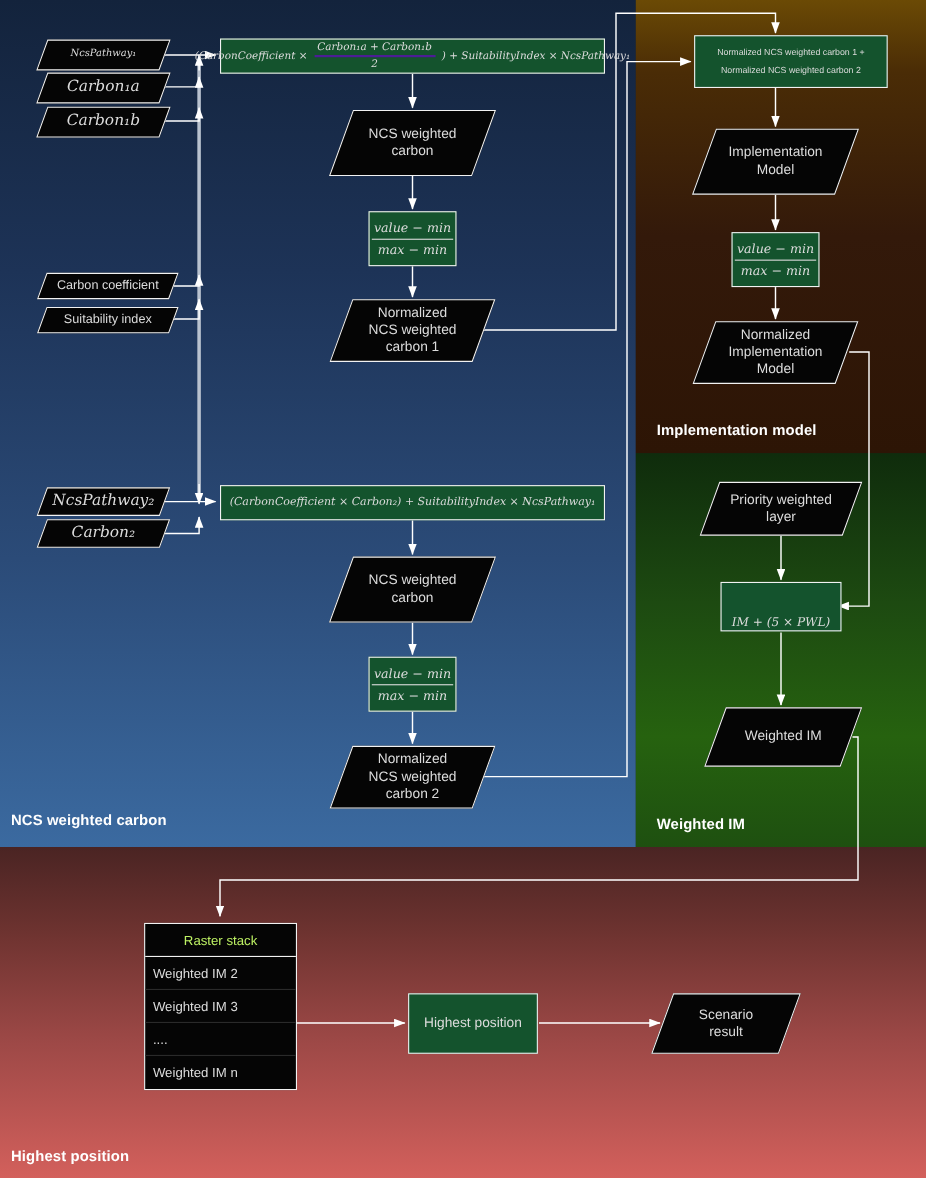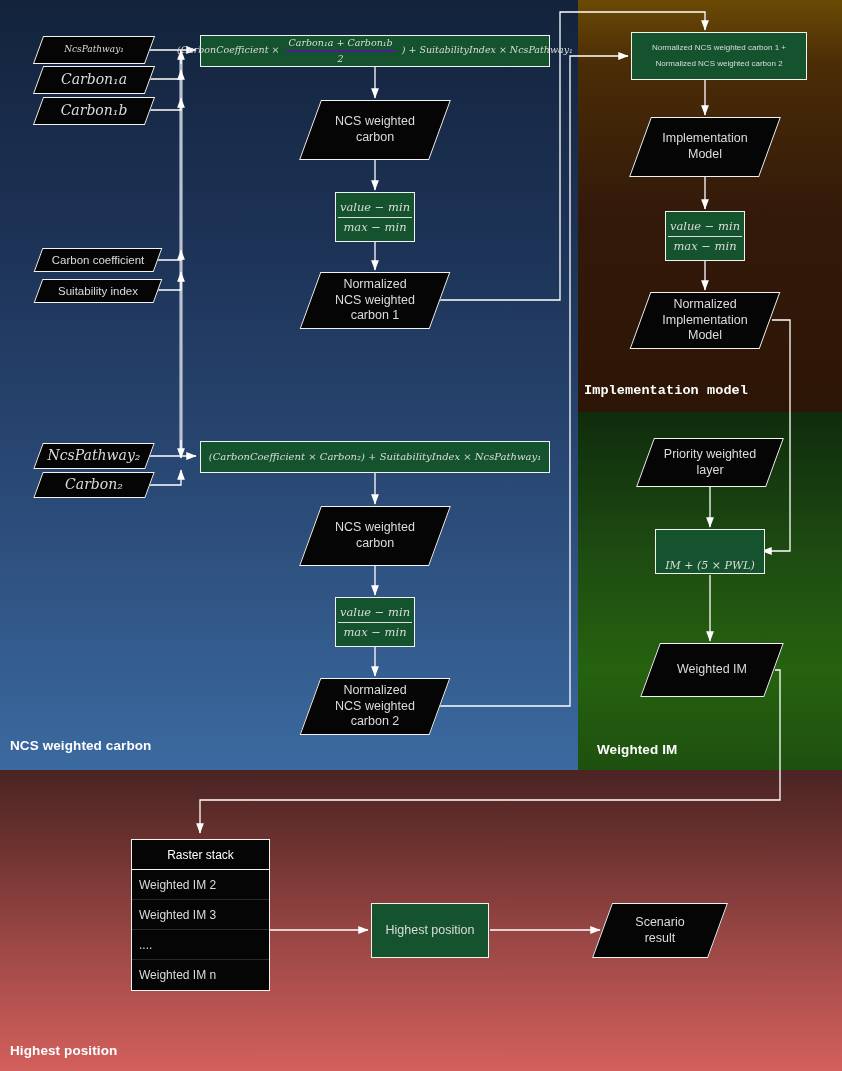--- a/index.html
+++ b/index.html
@@ -39,21 +39,21 @@
   .frac .den{padding:1px 3px 0 3px;}
   .fracblock{display:flex;flex-direction:column;align-items:center;
     font-family:"DejaVu Serif",serif;font-style:italic;font-size:11.5px;}
   .fracblock .num{border-bottom:1px solid #dcdcdc;padding:0 2px 2px 2px;}
   .fracblock .den{padding:2px 2px 0 2px;}
 
   
   #raster-stack{position:absolute;left:131px;top:839px;width:139px;
     border:1.3px solid #f2f2f2;box-sizing:border-box;background:#050505;}
   #raster-stack .rs-head{height:30px;display:flex;align-items:center;
-    justify-content:center;color:#ffffff;font-size:12px;
+    justify-content:center;color:#bef264;font-size:12px;
     border-bottom:1.3px solid #f2f2f2;box-sizing:border-box;}
   #raster-stack .rs-row{height:30px;display:flex;align-items:center;
     padding-left:7px;color:#dcdcdc;font-size:12px;
     border-bottom:1px solid #2a2a2a;box-sizing:border-box;}
   #raster-stack .rs-row:last-child{border-bottom:none;}
 
   
   #wires{position:absolute;left:0;top:0;width:842px;height:1071px;pointer-events:none;}
 </style>
 </head>
@@ -123,21 +123,21 @@
 
       <path d="M775,670 L780,670 L780,800 L200,800 L200,833" marker-end="url(#ah)"></path>
 
       <path d="M270,930 L368,930" marker-end="url(#ah)"></path>
 
       <path d="M490,930 L600,930" marker-end="url(#ah)"></path>
     </g>
   </svg>
 
   <div class="panel-label" style="left:10px;top:738px;">NCS weighted carbon</div>
-  <div class="panel-label" style="left:584px;top:383px;font-family:Liberation Mono, monospace;">Implementation model</div>
+  <div class="panel-label" style="left:597px;top:383px;">Implementation model</div>
   <div class="panel-label" style="left:597px;top:742px;">Weighted IM</div>
   <div class="panel-label" style="left:10px;top:1043px;">Highest position</div>
 
   <div class="para" style="left:38px;top:36px;width:112px;height:28px;">
     <div class="shape"></div>
     <div class="txt math" style="font-size:9px;">NcsPathway₁</div>
   </div>
   <div class="para" style="left:38px;top:66px;width:112px;height:28px;">
     <div class="shape"></div>
     <div class="txt math" style="font-size:14px;">Carbon₁a</div>

